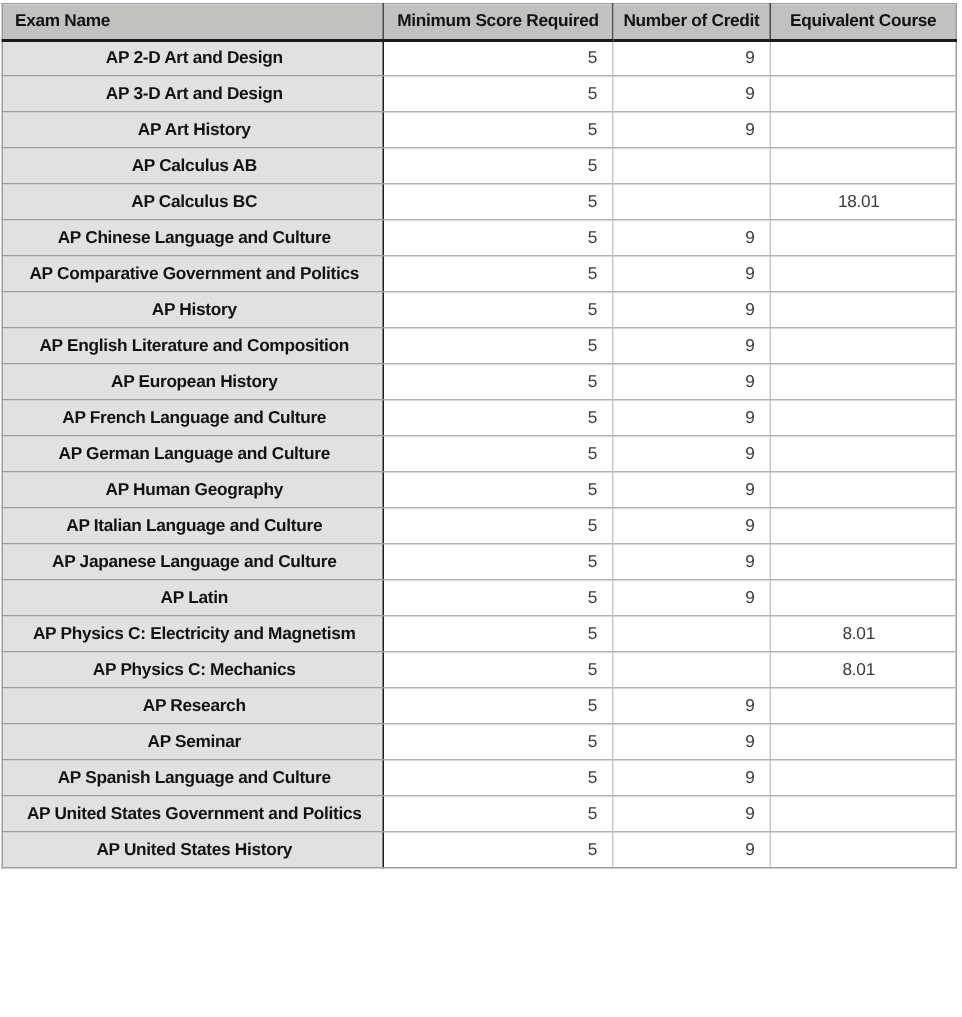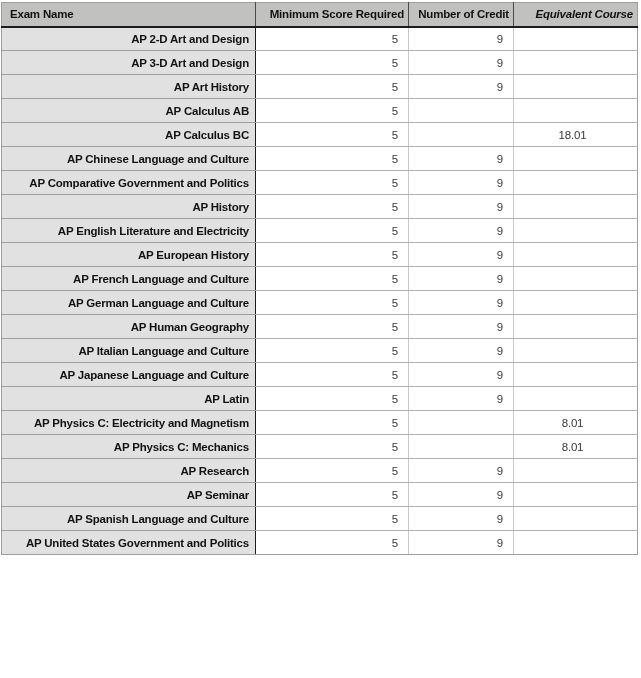--- a/index.html
+++ b/index.html
@@ -40,38 +40,37 @@
     vertical-align: middle;
   }
   
   .credit-table thead th {
     background: var(--header-bg);
     color: var(--header-text);
     font-weight: bold;
     border-top: 1px solid var(--grid-border);
     border-bottom: 2px solid var(--dark-border);
     border-right: 1px solid #4a4a4a;
-    text-align: right;
+    text-align: center;
     padding: 0 4px;
   }
   .credit-table thead th.col-exam {
     text-align: left;
     padding-left: 8px;
     border-left: 1px solid var(--grid-border);
   }
   .credit-table thead th.col-course {
     border-right: 1px solid var(--grid-border);
-    font-style: italic;
   }
   
   .credit-table tbody td.name {
     background: var(--row-header-bg);
     color: var(--header-text);
     font-weight: bold;
-    text-align: right;
+    text-align: center;
     padding: 0 6px 0 8px;
     border-left: 1px solid var(--grid-border);
     border-right: 1.5px solid var(--dark-border);
     border-bottom: 1px solid var(--grid-border);
   }
   .credit-table tbody td.num {
     background: #ffffff;
     color: var(--value-text);
     font-weight: normal;
     text-align: right;
@@ -158,21 +157,21 @@
 
   <tr>
     <td class="name">AP History</td>
     <td class="num">5</td>
     <td class="num">9</td>
     <td class="num"></td>
   </tr>
 
 
   <tr>
-    <td class="name">AP English Literature and Electricity</td>
+    <td class="name">AP English Literature and Composition</td>
     <td class="num">5</td>
     <td class="num">9</td>
     <td class="num"></td>
   </tr>
 
   <tr>
     <td class="name">AP European History</td>
     <td class="num">5</td>
     <td class="num">9</td>
     <td class="num"></td>
@@ -257,16 +256,22 @@
   </tr>
 
 
   <tr>
     <td class="name">AP United States Government and Politics</td>
     <td class="num">5</td>
     <td class="num">9</td>
     <td class="num"></td>
   </tr>
 
+  <tr>
+    <td class="name">AP United States History</td>
+    <td class="num">5</td>
+    <td class="num">9</td>
+    <td class="num"></td>
+  </tr>
 
 </tbody>
   </table>
 </div>
 
 </body></html>

